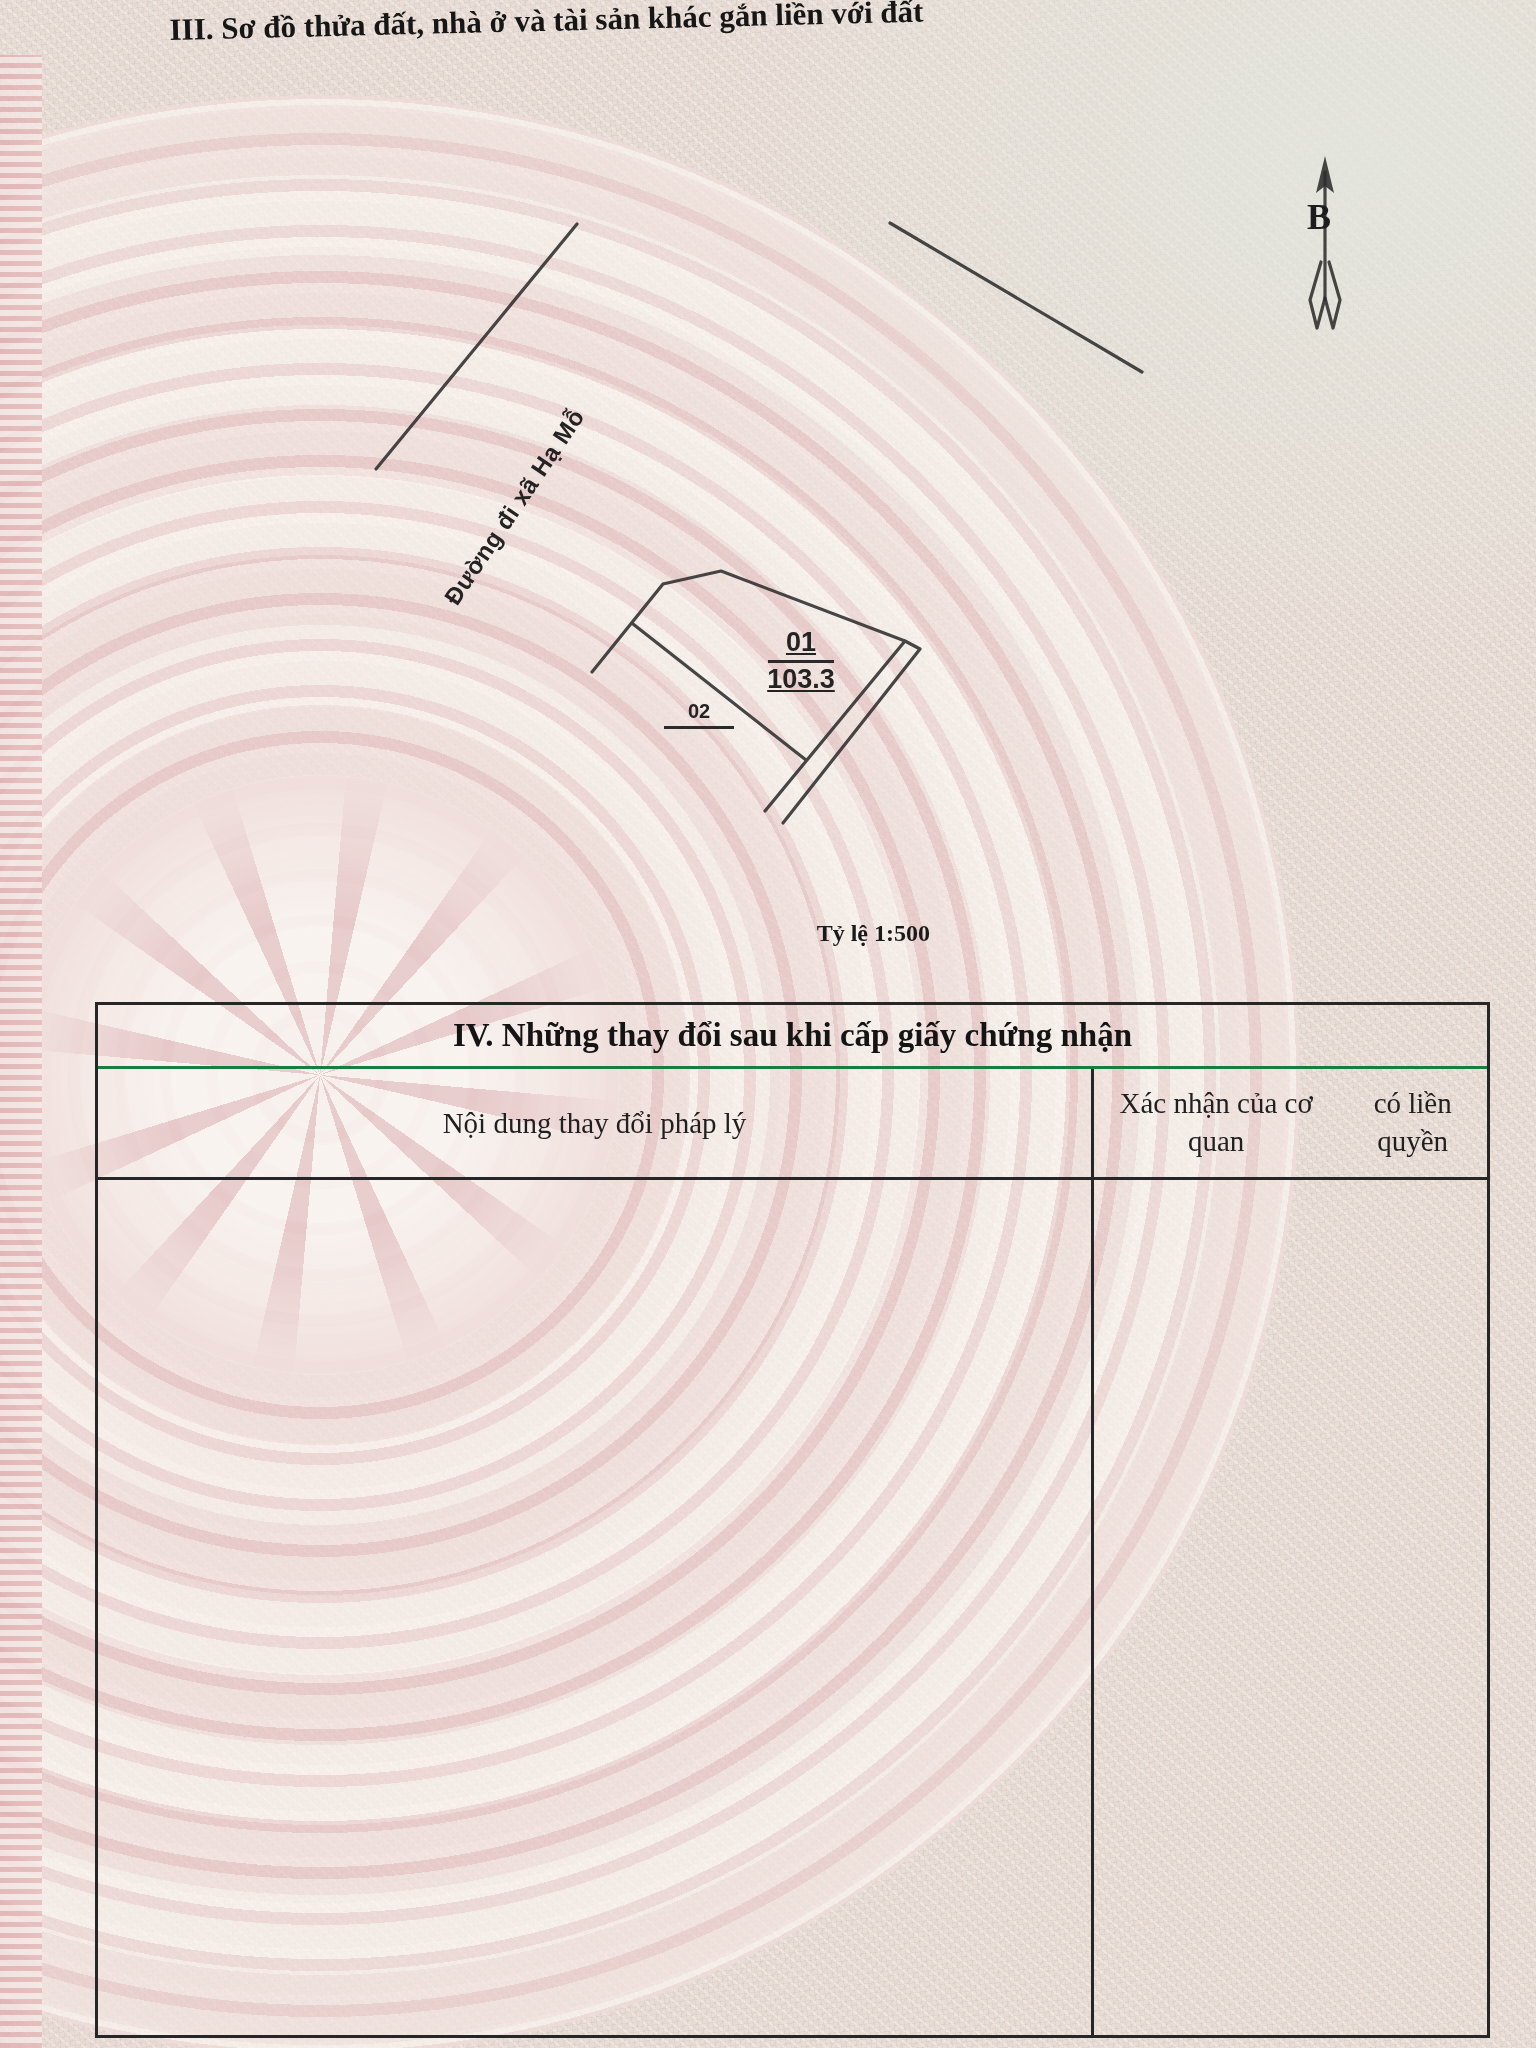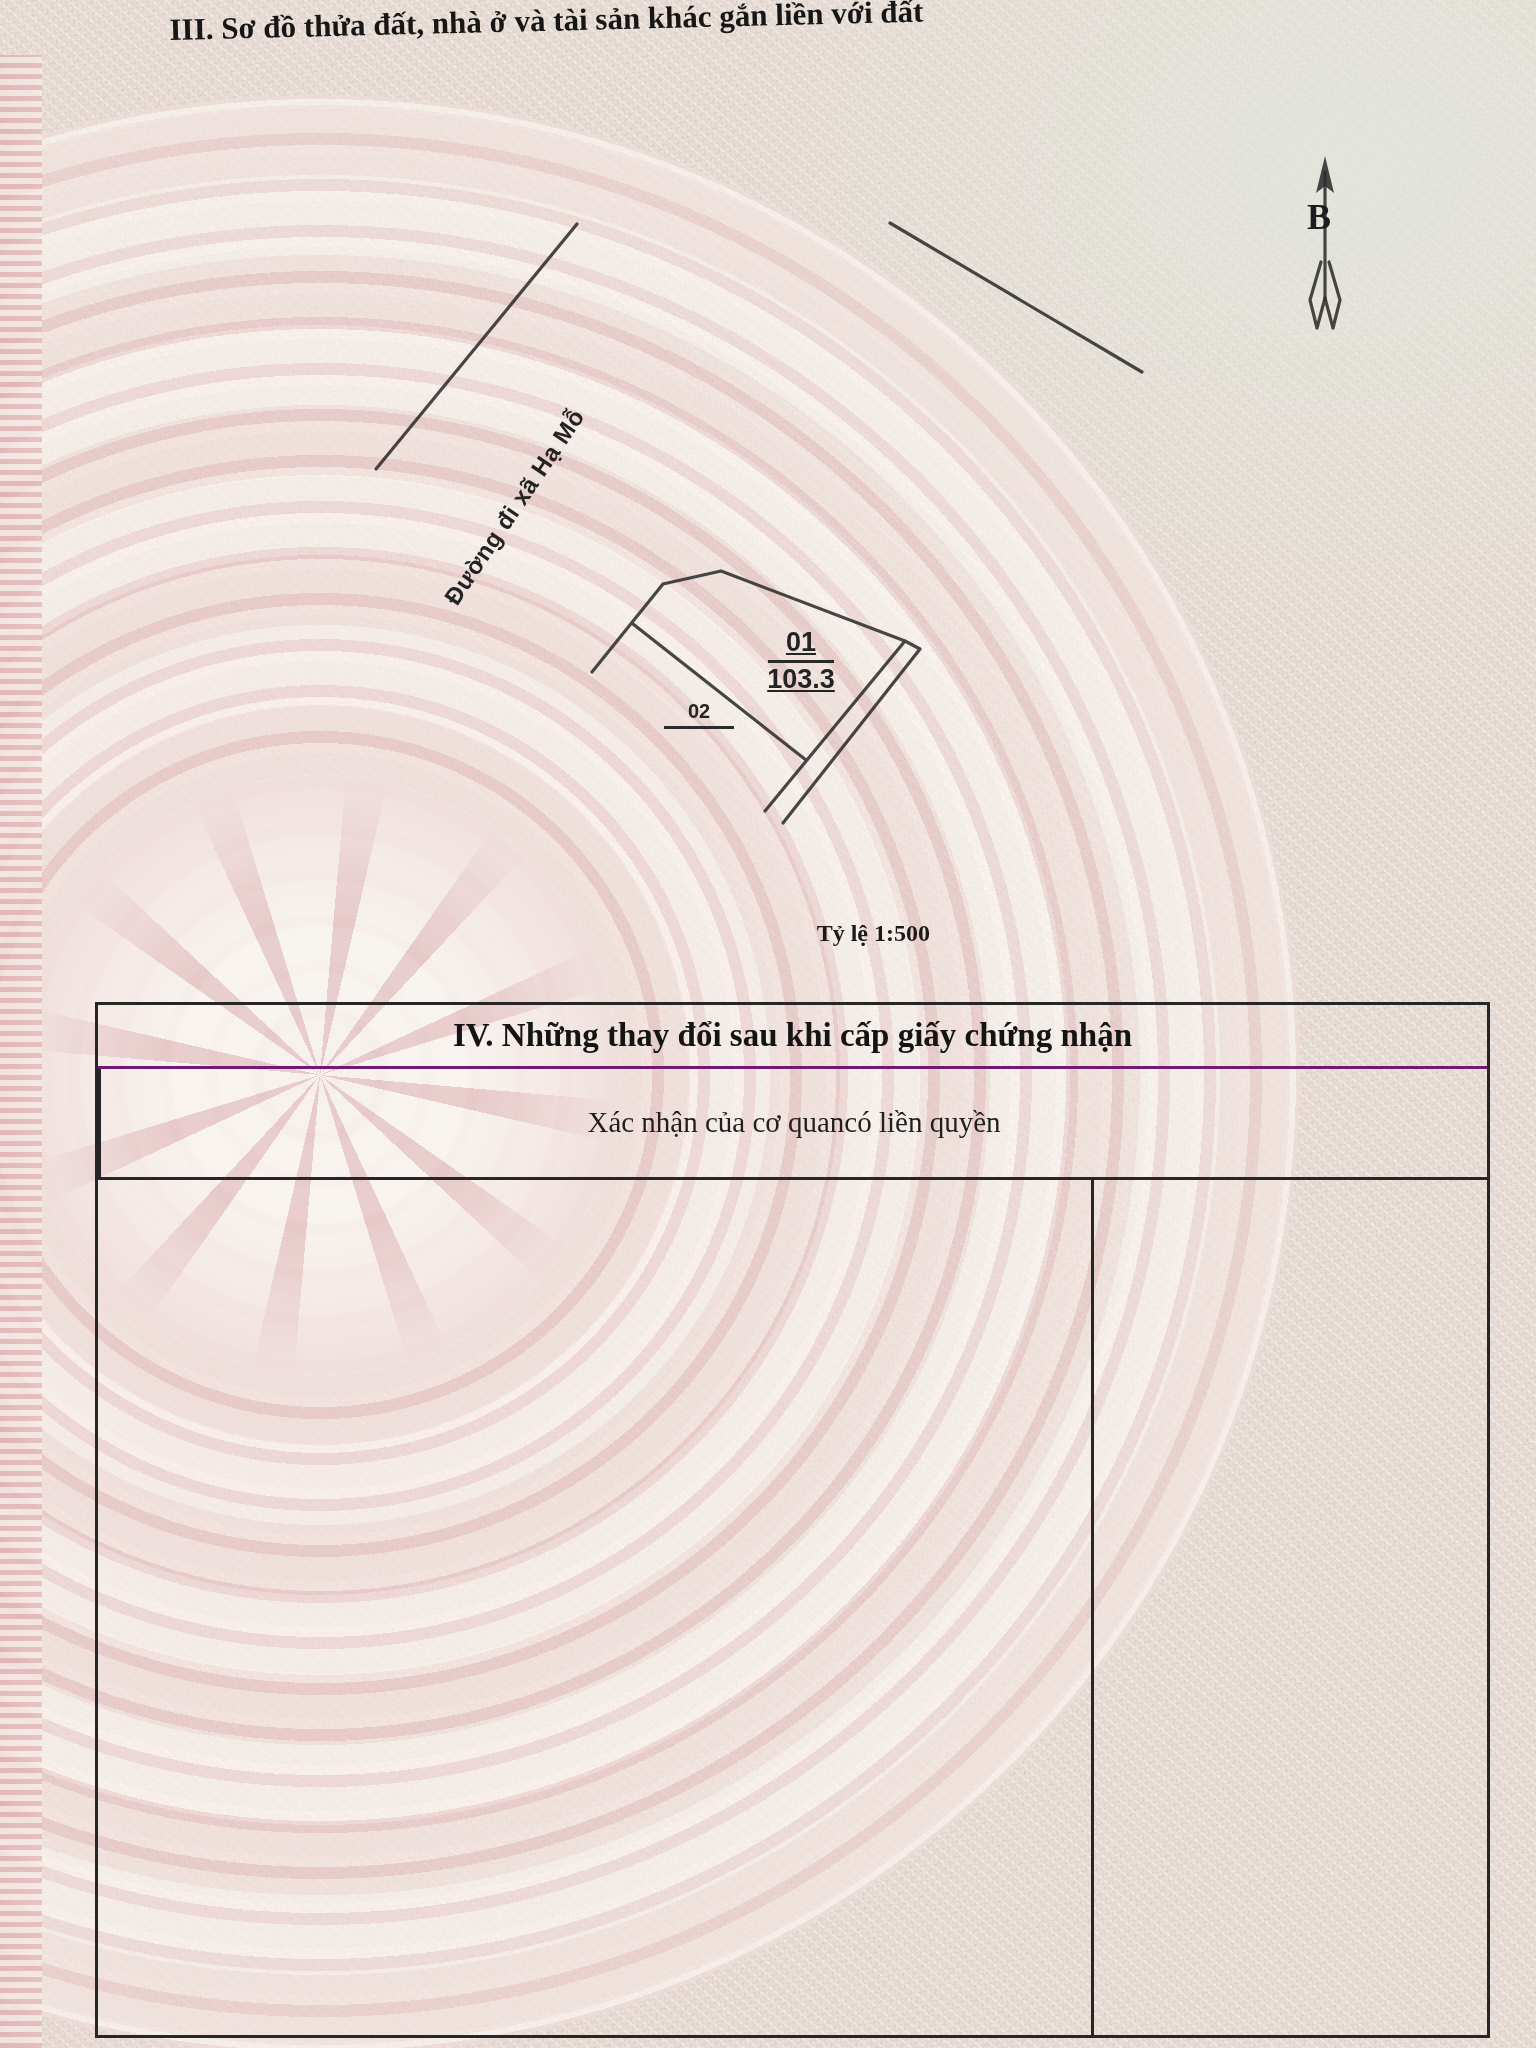--- a/index.html
+++ b/index.html
@@ -97,21 +97,21 @@
   
   .chg-table {
     position:absolute; left:95px; top:1002px;
     width:1395px; height:1036px;
     border:3px solid #262626;
     display:flex; flex-direction:column;
     box-sizing:border-box;
   }
   .row-title {
     height:61px; flex:0 0 61px;
-    border-bottom:3px solid #701a75;
+    border-bottom:3px solid #15803d;
     display:flex; align-items:center; justify-content:center;
     font-size:33px; font-weight:bold; color:#141414;
   }
   .row-head { height:108px; flex:0 0 108px; border-bottom:3px solid #262626; display:flex; }
   .cell-h-left {
     width:993px; flex:0 0 993px;
     display:flex; align-items:center; justify-content:center;
     font-size:29px;
   }
   .cell-h-right {
@@ -154,20 +154,21 @@
     <span class="num">01</span>
     <span class="den">103.3</span>
   </div>
   <span class="lbl02">02</span>
 
   <div class="scale-lbl">Tỷ lệ 1:500</div>
 
   <div class="chg-table">
     <div class="row-title">IV. Những thay đổi sau khi cấp giấy chứng nhận</div>
     <div class="row-head">
+      <div class="cell-h-left">Nội dung thay đổi pháp lý</div>
       <div class="cell-h-right">
         <span>Xác nhận của cơ quan</span>
         <span>có liền quyền</span>
       </div>
     </div>
     <div class="row-body">
       <div class="cell-b-left"></div>
       <div class="cell-b-right"></div>
     </div>
   </div>

